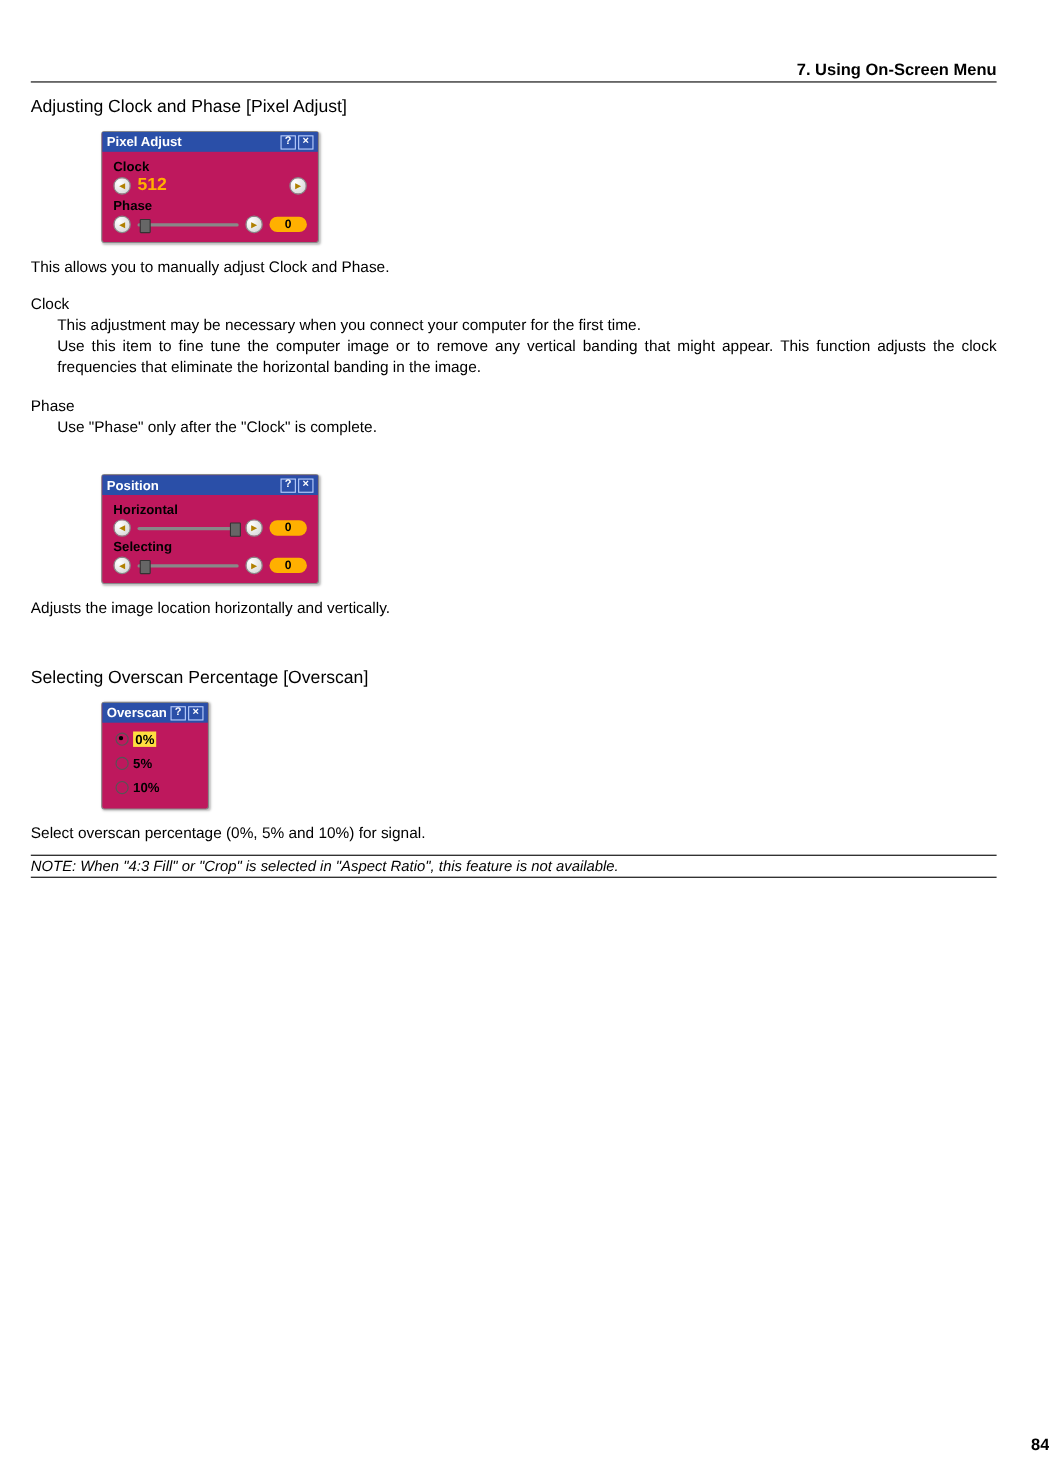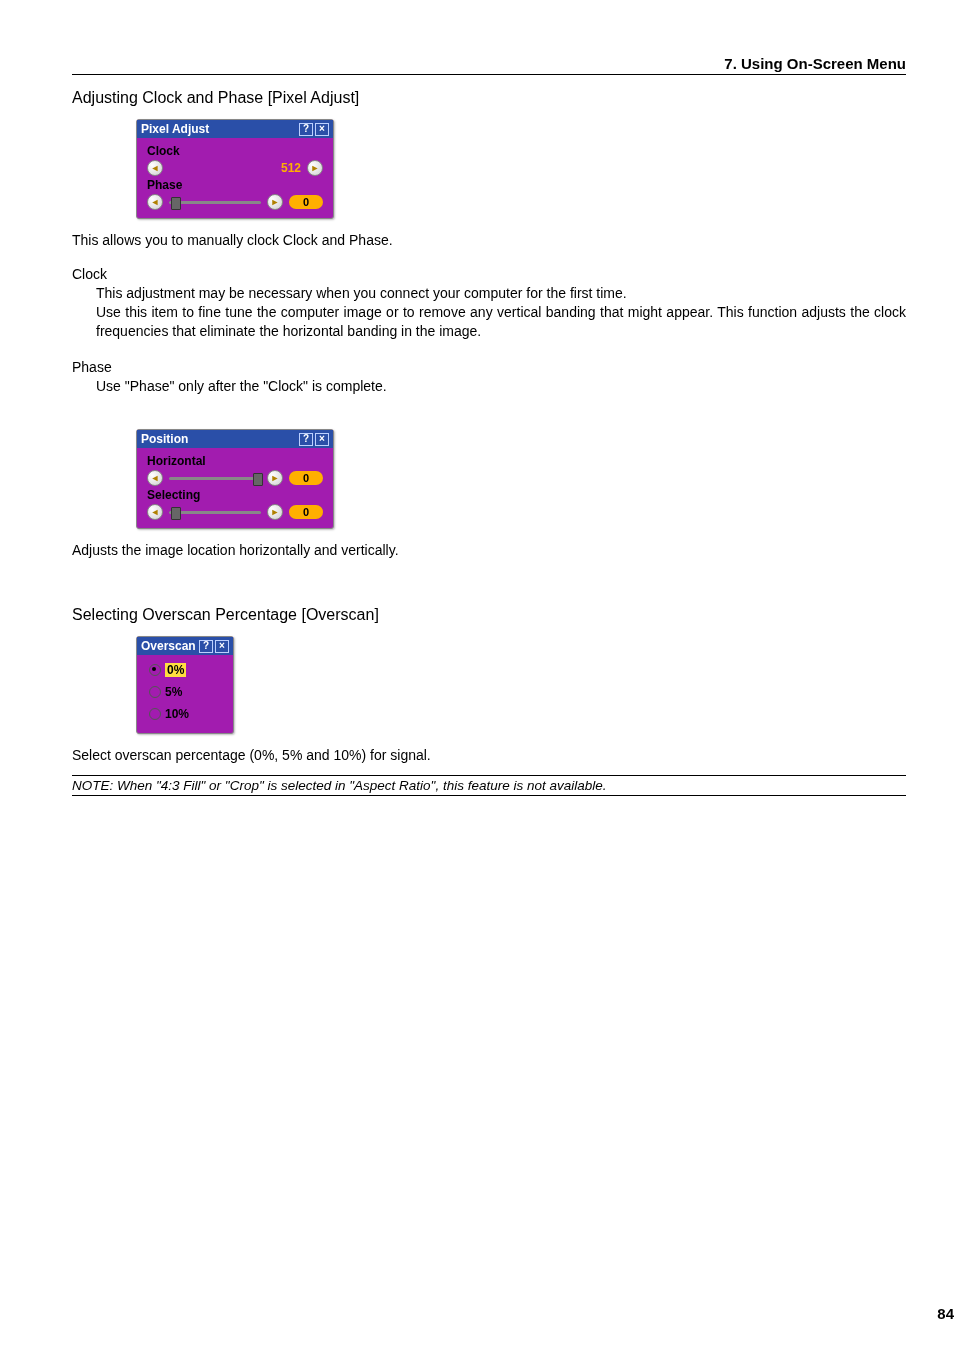--- a/index.html
+++ b/index.html
@@ -6,21 +6,21 @@
     margin: 0;
     padding: 0;
     background: #fff;
     font-family: Arial, Helvetica, sans-serif;
     color: #000;
   }
   .page {
     width: 954px;
     height: 1348px;
     position: relative;
-    padding: 55px 48px 0 72px;
+    padding: 55px 48px 0 28px;
     box-sizing: border-box;
   }
   .header-line {
     text-align: right;
     font-weight: 900;
     font-size: 15px;
     border-bottom: 1.5px solid #000;
     padding-bottom: 2px;
     margin-bottom: 14px;
   }
@@ -59,21 +59,21 @@
     left: 0;
     text-align: right;
     font-weight: bold;
     font-size: 15px;
   }
   .spacer { height: 28px; }
 
   
   .dialog-wrap { margin: 6px 0 12px 64px; }
   .dialog {
-    background: #a21caf;
+    background: #be185d;
     border: 1px solid #888;
     border-radius: 3px;
     box-shadow: 1px 1px 2px rgba(0,0,0,0.25);
     font-family: "Arial", sans-serif;
   }
   .dialog-title {
     background: #2a4fa8;
     color: #fff;
     font-weight: bold;
     font-size: 12px;
@@ -127,22 +127,22 @@
     font-weight: bold;
     font-size: 11px;
     padding: 1px 8px;
     border-radius: 8px;
     min-width: 18px;
     text-align: center;
   }
   .clock-value {
     color: #ffb000;
     font-weight: bold;
-    font-size: 12px;
-    flex:1; text-align:right;
+    font-size: 16px;
+    flex:1; text-align:left;
   }
 
   
   .pixeladj { width: 196px; }
   .position-dlg { width: 196px; }
   .overscan-dlg { width: 96px; }
 
   
   .radio-row {
     display:flex; align-items:center; gap:4px;
@@ -191,21 +191,21 @@
           <span class="slider-track">
               <span class="slider-thumb" style="left:2px"></span>
             </span>
           <span class="arrow-btn">►</span>
           <span class="value-badge">0</span>
         </div>
       </div>
     </div>
   </div>
 
-  <div class="body-text">This allows you to manually clock Clock and Phase.</div>
+  <div class="body-text">This allows you to manually adjust Clock and Phase.</div>
 
   <div class="sub-heading">Clock</div>
   <div class="indented">This adjustment may be necessary when you connect your computer for the first time.</div>
   <div class="indented">Use this item to fine tune the computer image or to remove any vertical banding that might appear. This function adjusts the clock frequencies that eliminate the horizontal banding in the image.</div>
 
   <div class="sub-heading" style="margin-top:18px">Phase</div>
   <div class="indented">Use "Phase" only after the "Clock" is complete.</div>
 
   <div class="spacer"></div>
 

